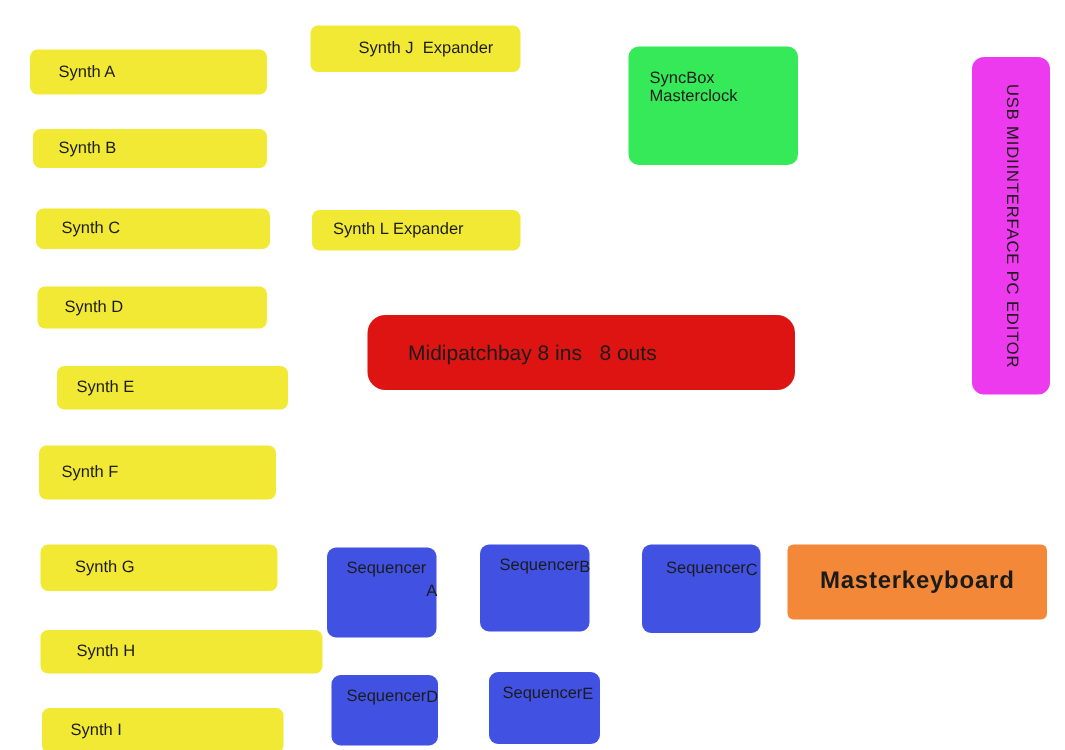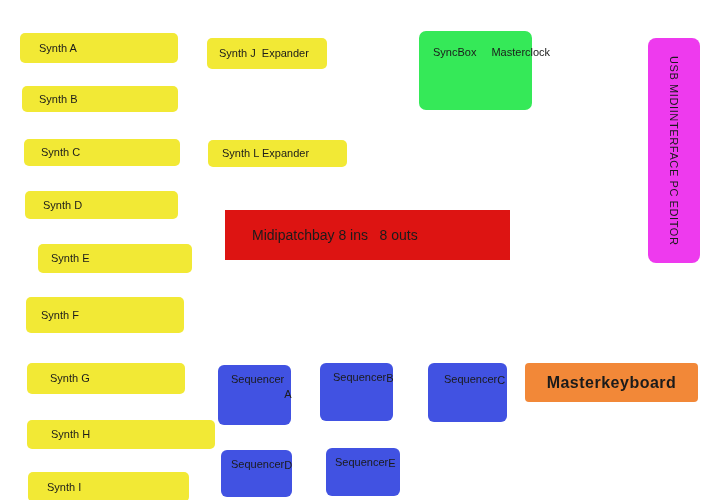--- a/index.html
+++ b/index.html
@@ -11,39 +11,38 @@
     overflow: hidden;
     font-family: "Liberation Sans", sans-serif;
     color: #1b1b1b;
   }
   .box { position: absolute; box-sizing: border-box; }
   .lbl { white-space: pre; }
 
   .yellow  { background: var(--yellow);  border-radius: 5px; }
   .green   { background: var(--green);   border-radius: 7px; }
   .magenta { background: var(--magenta); border-radius: 8px; }
-  .red     { background: var(--red);     border-radius: 0; }
+  .red     { background: var(--red);     border-radius: 12px; margin-left: 20px; }
   .blue    { background: var(--blue);    border-radius: 6px; }
   .orange  { background: var(--orange);  border-radius: 4px; }
 
   .synth, .expander {
     display: flex;
     align-items: center;
     font-size: 11px;
     line-height: 1;
   }
   .expander .big { font-size: 12.5px; }
   .expander .small { font-size: 11px; position: relative; top: -1px; margin-left: 5px; }
 
   .syncbox {
     display: flex;
-    flex-direction: row;
+    flex-direction: column;
     padding: 15px 0 0 14px;
     font-size: 11px;
-    gap: 15px;
   }
 
   .usb {
     display: flex;
     align-items: center;
     justify-content: center;
   }
   .usb .lbl {
     writing-mode: vertical-rl;
     font-size: 11px;
@@ -102,21 +101,21 @@
   <div class="box yellow synth" style="left:26px;top:297px;width:158px;height:36px;padding-left:15px">
     <span class="lbl">Synth F</span>
   </div>
   <div class="box yellow synth" style="left:27px;top:420px;width:188px;height:29px;padding-left:24px">
     <span class="lbl">Synth H</span>
   </div>
   <div class="box yellow synth" style="left:28px;top:472px;width:161px;height:30px;padding-left:19px">
     <span class="lbl">Synth I</span>
   </div>
 
-  <div class="box yellow expander" style="left:207px;top:38px;width:120px;height:31px;padding-left:12px">
+  <div class="box yellow expander" style="left:207px;top:17px;width:140px;height:31px;padding-left:32px">
     <span class="lbl">Synth J  Expander</span>
   </div>
   <div class="box yellow expander" style="left:208px;top:140px;width:139px;height:27px;padding-left:14px">
     <span class="lbl">Synth L Expander</span>
   </div>
 
   <div class="box green syncbox" style="left:419px;top:31px;width:113px;height:79px">
     <span class="lbl">SyncBox</span>
     <span class="lbl">Masterclock</span>
   </div>
@@ -143,17 +142,17 @@
   </div>
   <div class="box blue sequencer" style="left:221px;top:450px;width:71px;height:47px;padding-left:10px">
     <span class="lbl">Sequencer</span>
     <span class="lbl letter">D</span>
   </div>
   <div class="box blue sequencer" style="left:326px;top:448px;width:74px;height:48px;padding-left:9px">
     <span class="lbl">Sequencer</span>
     <span class="lbl letter">E</span>
   </div>
 
-  <div class="box orange masterkeyboard" style="left:525px;top:363px;width:173px;height:39px">
+  <div class="box orange masterkeyboard" style="left:525px;top:363px;width:173px;height:50px">
     <span class="lbl">Masterkeyboard</span>
   </div>
 
 </div>
 
 </body></html>

